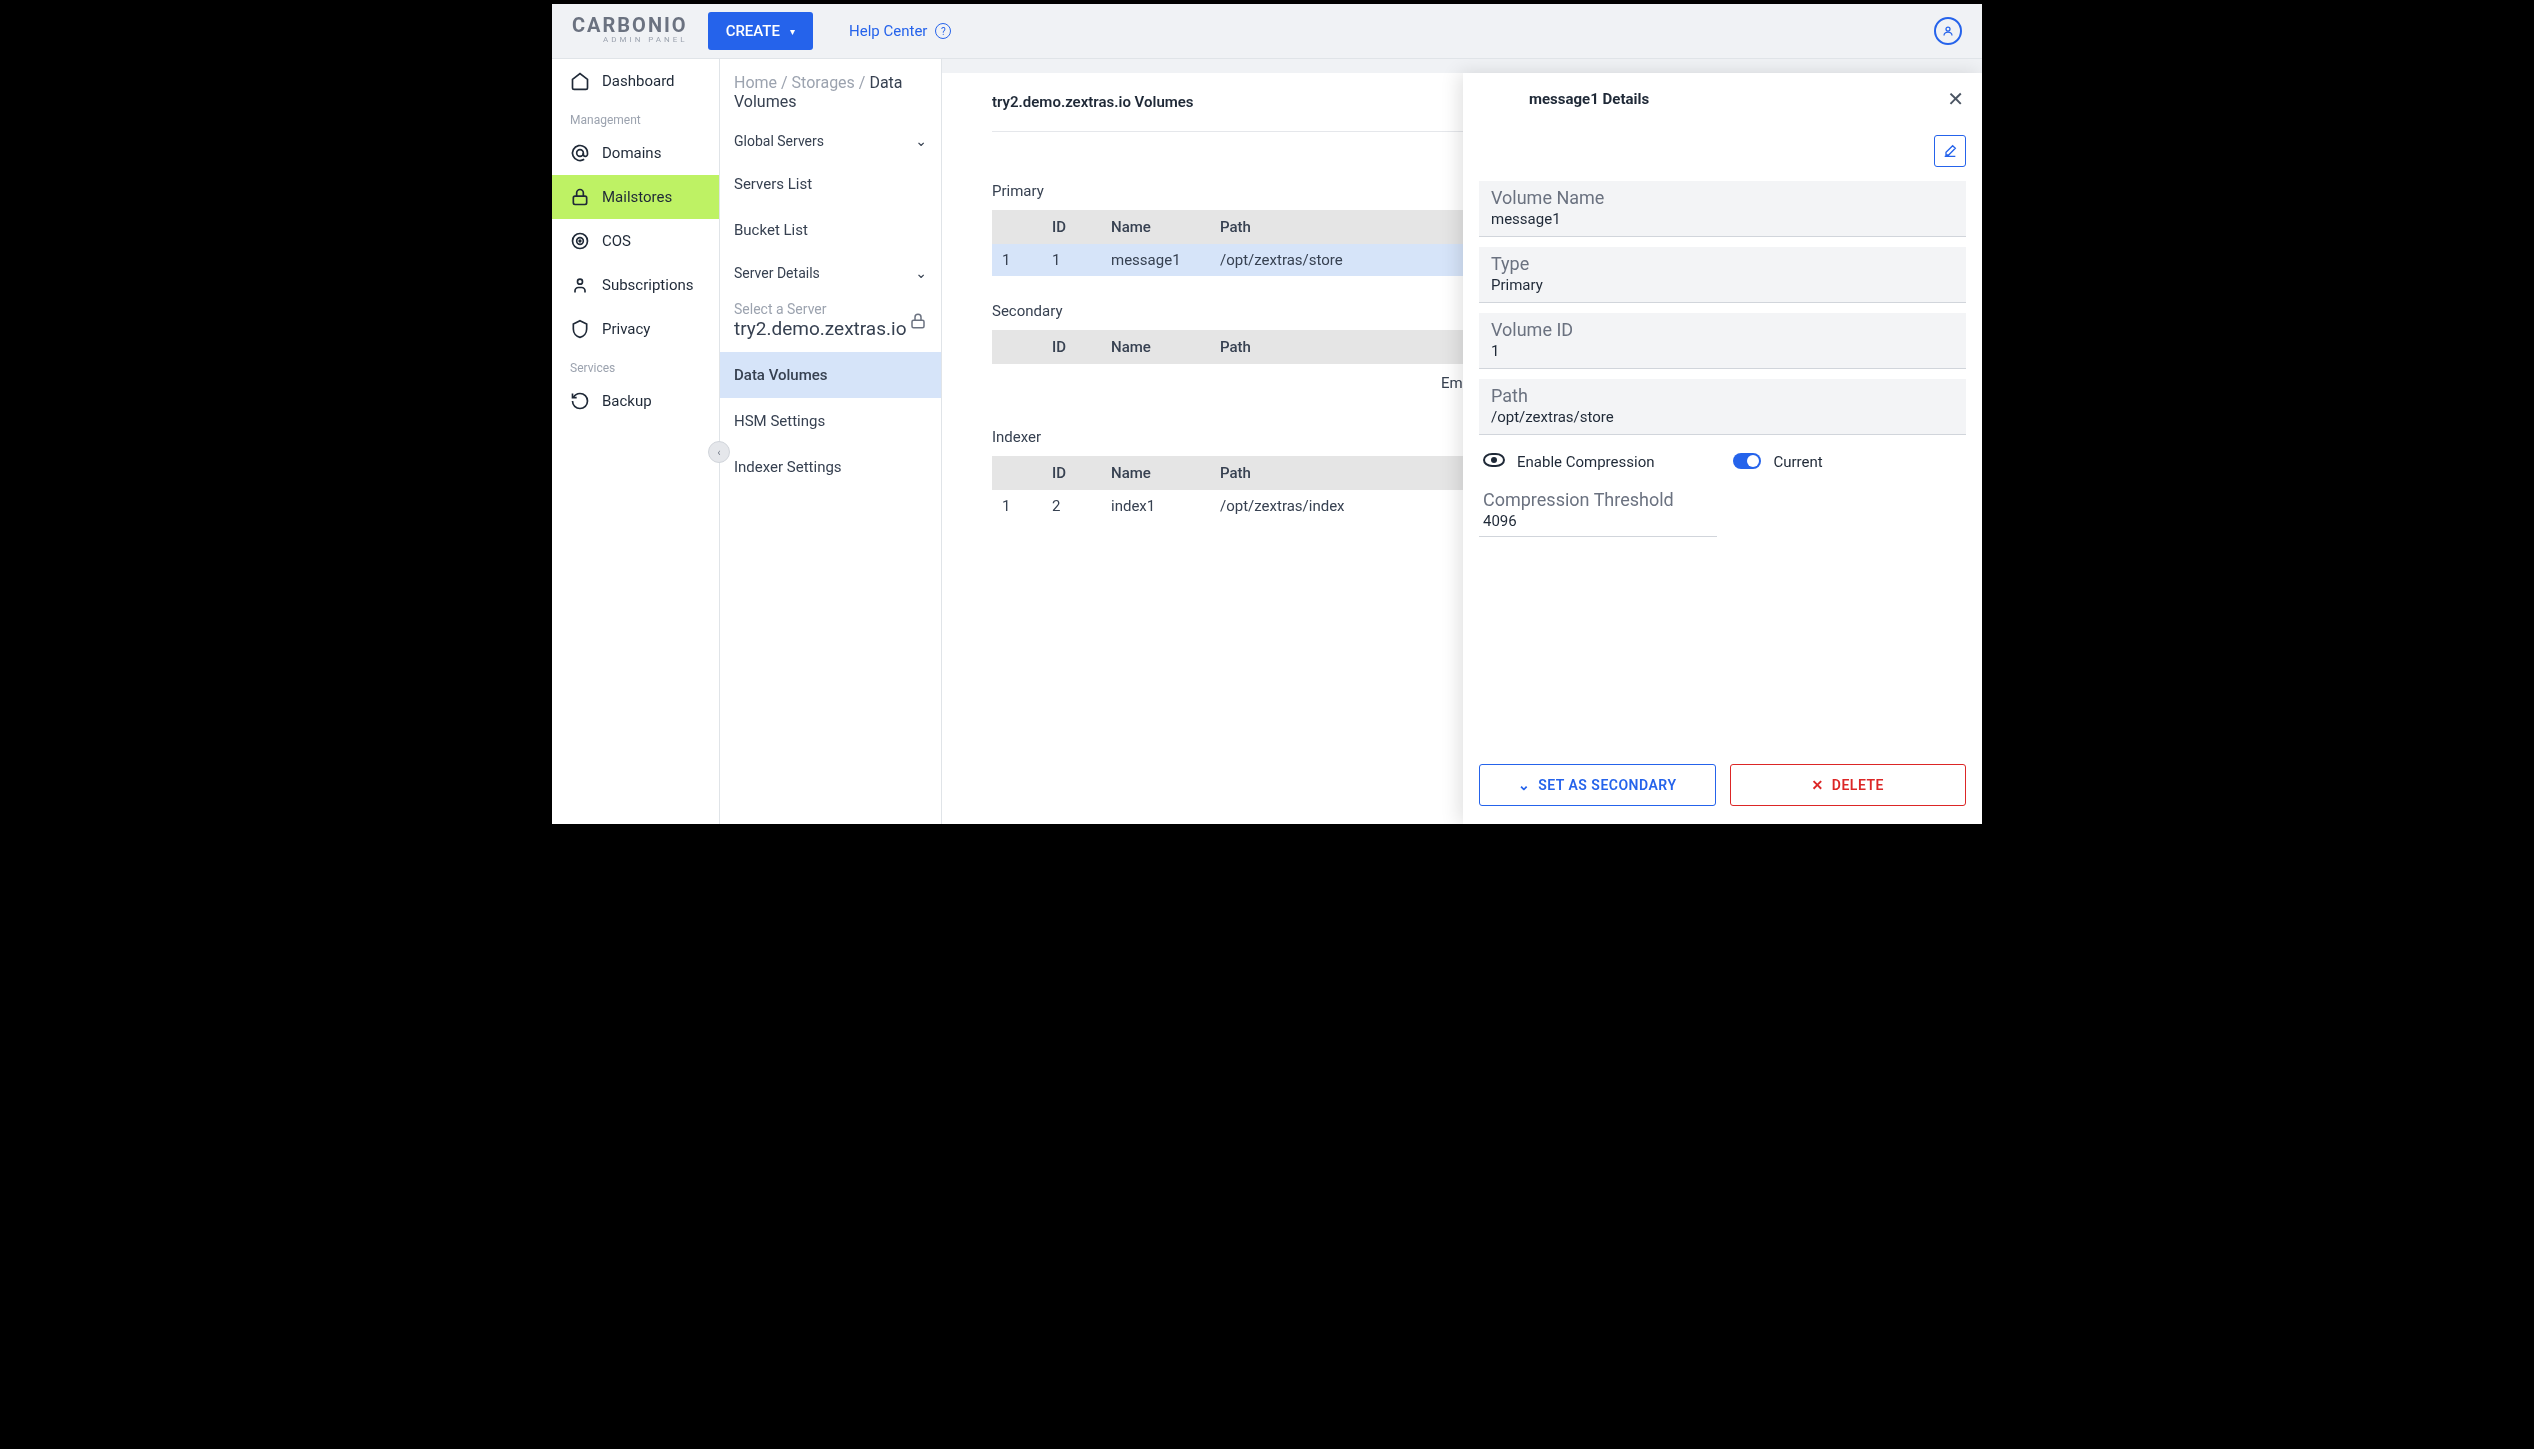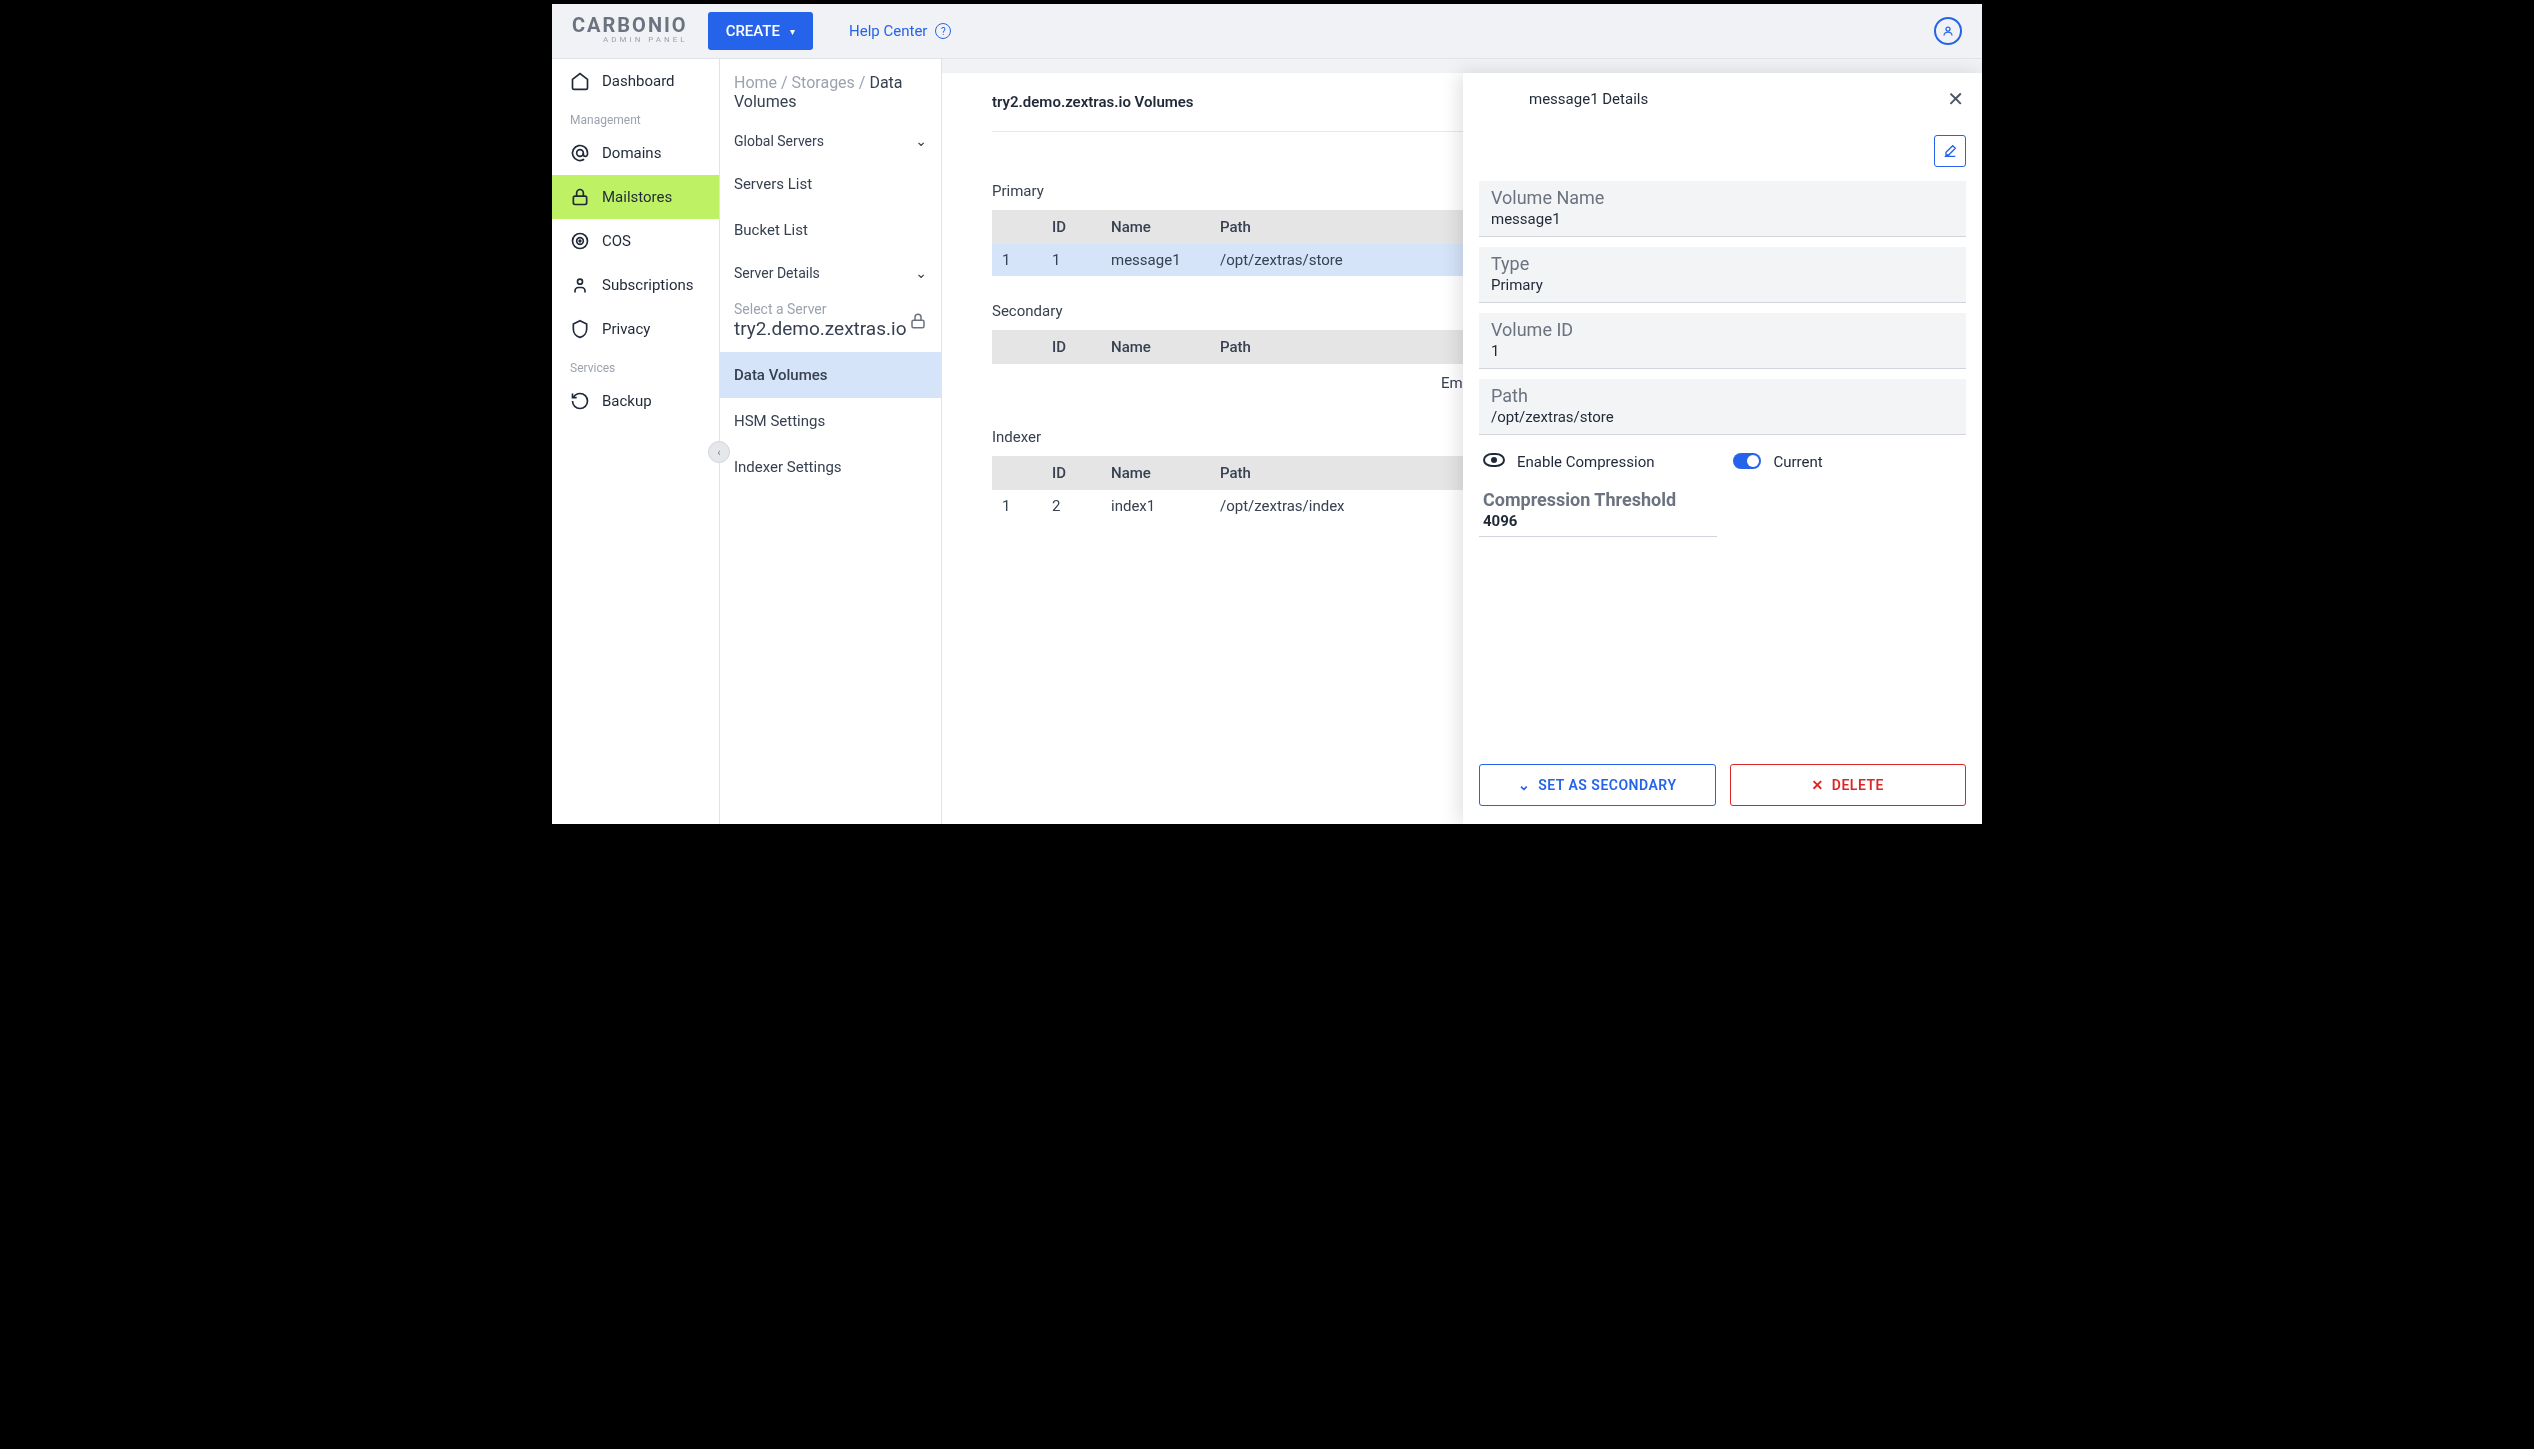--- a/index.html
+++ b/index.html
@@ -51,35 +51,35 @@
 .vol-table th:first-child { width: 50px; }
 .vol-table th:nth-child(2) { width: 59px; }
 .vol-table th:nth-child(3) { width: 109px; }
 .vol-table td { padding: 7px 10px; font-size: 15px; color: #374151; }
 .vol-table tr.selected td { background: #d6e4f9; }
 .empty-text { text-align: center; font-size: 15px; color: #374151; padding: 10px 0; }
 
 
 .details { position: absolute; right: 0; top: 14px; bottom: 0; width: 519px; background: #fff; box-shadow: -4px 0 18px rgba(0,0,0,0.12); display: flex; flex-direction: column; }
 .details-head { display: flex; align-items: center; justify-content: space-between; padding: 14px 18px; }
-.details-title { font-size: 15px; font-weight: 400; color: #1f2937; padding-left: 48px; }
+.details-title { font-size: 15px; font-weight: 700; color: #1f2937; padding-left: 48px; }
 .close-x { font-size: 20px; color: #4b5563; cursor: pointer; }
 .details-body { flex: 1; padding: 0 16px; overflow-y: auto; }
 .edit-btn-row { display: flex; justify-content: flex-end; margin: 10px 0 14px; }
 .edit-btn { width: 32px; height: 32px; border: 1px solid #2563eb; border-radius: 3px; display: flex; align-items: center; justify-content: center; color: #2563eb; cursor: pointer; }
 .field { background: #f3f4f6; padding: 6px 12px 8px; margin-bottom: 10px; border-bottom: 1px solid #d1d5db; }
 .field-label { font-size: 18px; color: #6b7280; }
 .field-val { font-size: 15px; color: #1f2937; margin-top: 2px;}
 .toggles { display: flex; gap: 79px; padding: 8px 4px 14px; align-items: center;}
 .toggle-item { display: flex; align-items: flex-start; gap: 12px; font-size: 15px; color: #1f2937;}
 .toggle-on-eye { width: 22px; height: 14px; border: 2px solid #1f2937; border-radius: 50% / 60%; position: relative; display: flex; align-items:center; justify-content:center;}
 .toggle-on-eye::after { content:''; width:6px; height:6px; background:#1f2937; border-radius:50%;}
 .switch-on { width: 28px; height: 16px; background: #2563eb; border-radius: 989px; position: relative;}
 .switch-on::after { content:''; position:absolute; right:2px; top:2px; width:12px; height:12px; background:#fff; border-radius:50%;}
-.threshold { width: 238px; border-bottom: 1px solid #d1d5db; padding: 4px 4px 6px; font-weight: bold;}
+.threshold { width: 238px; border-bottom: 1px solid #d1d5db; padding: 4px 4px 6px;}
 
 .details-footer { display: flex; gap: 14px; padding: 14px 16px 18px;}
 .footer-btn { flex: 1; padding: 12px 0; font-size: 14px; font-weight: 600; letter-spacing: 0.5px; border-radius: 3px; cursor: pointer; display:flex; align-items:center; justify-content:center; gap:8px;}
 .btn-secondary { background: #fff; color: #2563eb; border: 1px solid #2563eb;}
 .btn-delete { background: #fff; color: #dc2626; border: 1px solid #dc2626;}
 
 svg { display: block; }
 </style>
 </head>
 <body>

